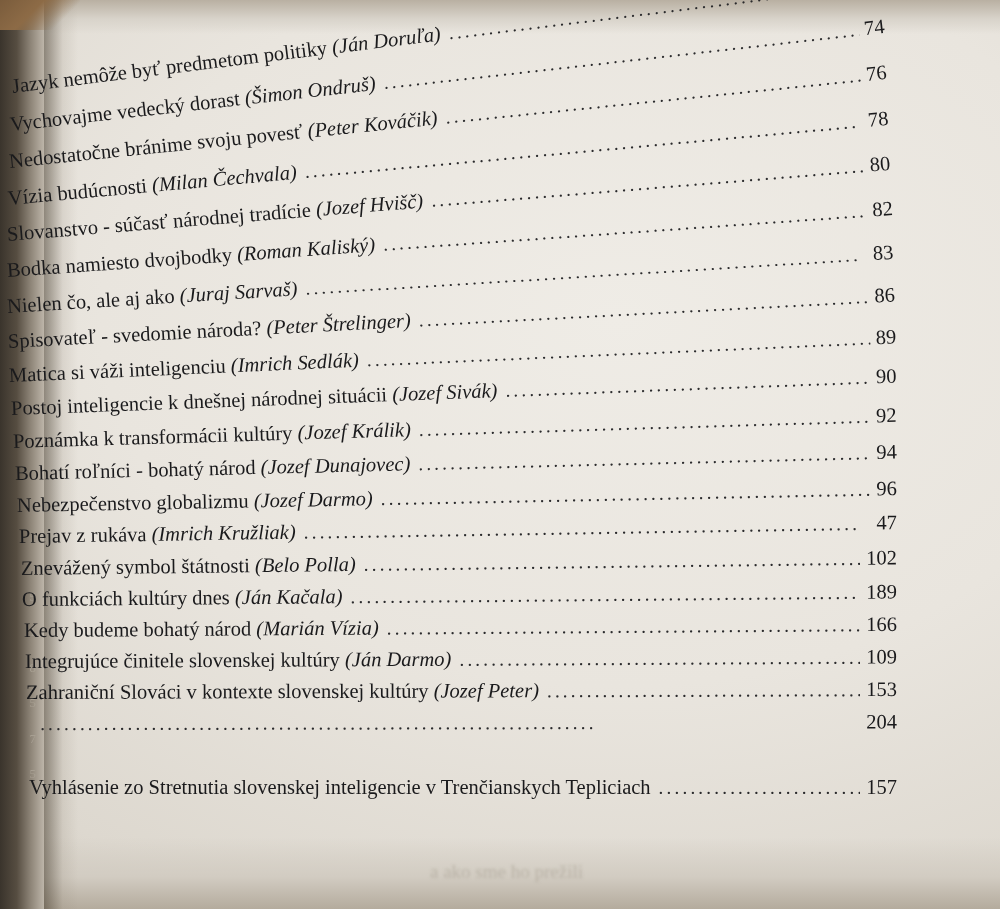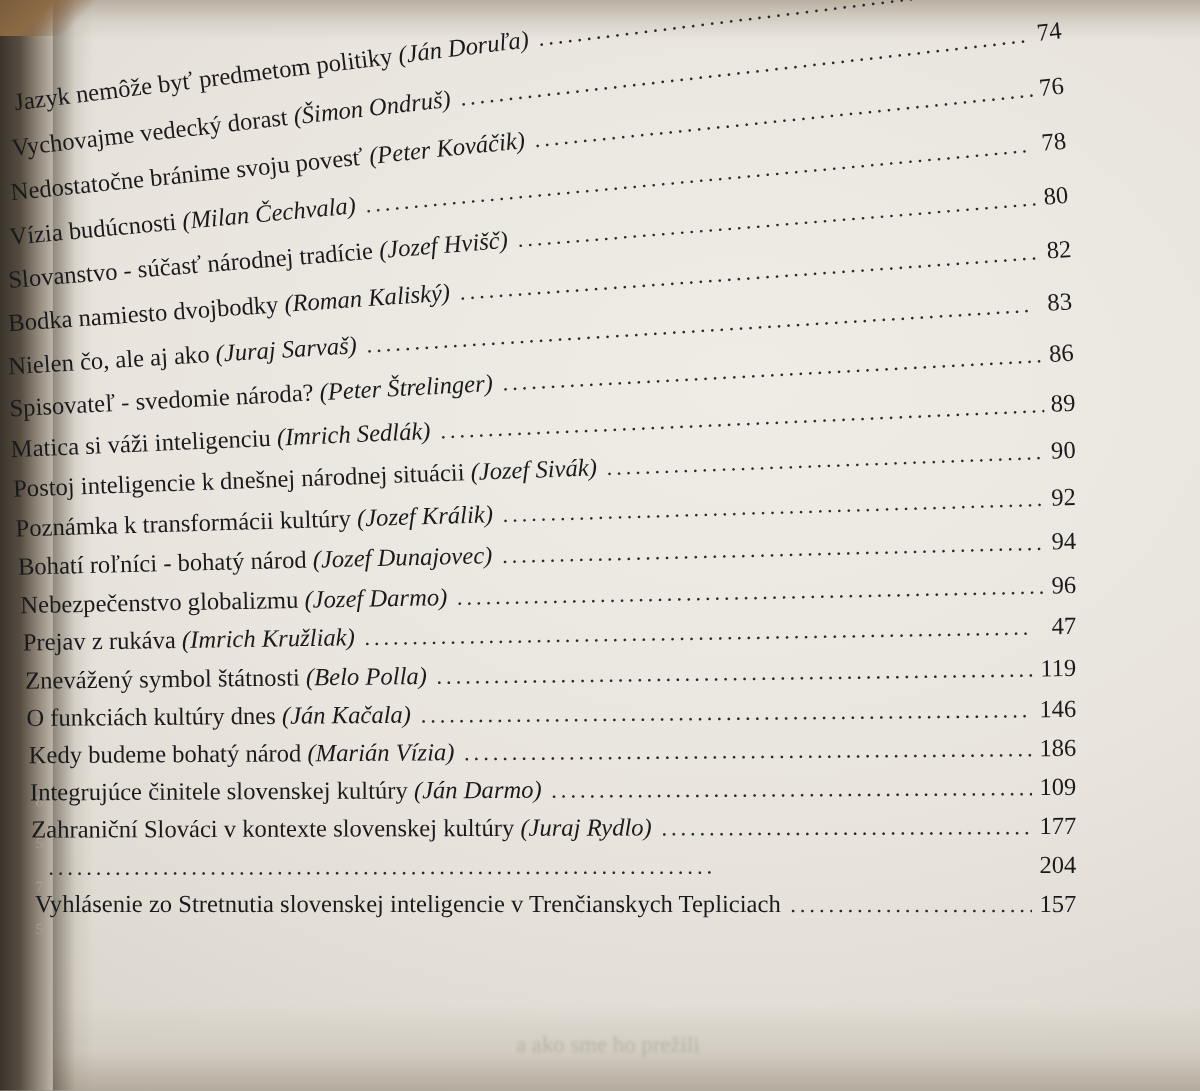--- a/index.html
+++ b/index.html
@@ -232,56 +232,56 @@
         <span>&nbsp;</span>
         <em>(Imrich Kružliak)</em>
         <span class="dots" style="flex: 1 1 auto; white-space: nowrap;">......................................................................</span>
         <span class="pageno">47</span>
       </div>
       <div class="toc-row" style="left: 21px; top: 557px; width: 876px; transform: rotate(-0.7deg);">
         <span class="title-text">Znevážený symbol štátnosti</span>
         <span>&nbsp;</span>
         <em>(Belo Polla)</em>
         <span class="dots" style="flex: 1 1 auto; white-space: nowrap;">......................................................................</span>
-        <span class="pageno">119</span>
+        <span class="pageno">102</span>
       </div>
       <div class="toc-row" style="left: 22px; top: 588px; width: 875px; transform: rotate(-0.5deg);">
         <span class="title-text">O funkciách kultúry dnes</span>
         <span>&nbsp;</span>
         <em>(Ján Kačala)</em>
         <span class="dots" style="flex: 1 1 auto; white-space: nowrap;">......................................................................</span>
-        <span class="pageno">146</span>
+        <span class="pageno">189</span>
       </div>
       <div class="toc-row" style="left: 24px; top: 619px; width: 873px; transform: rotate(-0.4deg);">
         <span class="title-text">Kedy budeme bohatý národ</span>
         <span>&nbsp;</span>
         <em>(Marián Vízia)</em>
         <span class="dots" style="flex: 1 1 auto; white-space: nowrap;">......................................................................</span>
-        <span class="pageno">186</span>
+        <span class="pageno">166</span>
       </div>
       <div class="toc-row" style="left: 25px; top: 650px; width: 872px; transform: rotate(-0.3deg);">
         <span class="title-text">Integrujúce činitele slovenskej kultúry</span>
         <span>&nbsp;</span>
         <em>(Ján Darmo)</em>
         <span class="dots" style="flex: 1 1 auto; white-space: nowrap;">......................................................................</span>
         <span class="pageno">109</span>
       </div>
       <div class="toc-row" style="left: 26px; top: 681px; width: 871px; transform: rotate(-0.2deg);">
         <span class="title-text">Zahraniční Slováci v kontexte slovenskej kultúry</span>
         <span>&nbsp;</span>
-        <em>(Juraj Rydlo)</em>
-        <span class="dots" style="flex: 1 1 auto; white-space: nowrap;">......................................................................</span>
-        <span class="pageno">177</span>
+        <em>(Jozef Peter)</em>
+        <span class="dots" style="flex: 1 1 auto; white-space: nowrap;">......................................................................</span>
+        <span class="pageno">153</span>
       </div>
       <div class="toc-row" style="left: 27px; top: 712px; width: 870px; transform: rotate(-0.1deg);">
         <span>&nbsp;</span>
         <span class="dots" style="flex: 1 1 auto; white-space: nowrap;">......................................................................</span>
         <span class="pageno">204</span>
       </div>
-      <div class="toc-row" style="left: 29px; top: 743px; width: 868px; transform: rotate(0deg);">
+      <div class="toc-row" style="left: 29px; top: 776px; width: 868px; transform: rotate(0deg);">
         <span class="title-text">Vyhlásenie zo Stretnutia slovenskej inteligencie v Trenčianskych Tepliciach</span>
         <span class="dots" style="flex: 1 1 auto; white-space: nowrap;">......................................................................</span>
         <span class="pageno">157</span>
       </div>
     </div>
 
   <div class="blur-bottom-text">a ako sme ho prežili</div>
 </div>
 
 </body></html>

